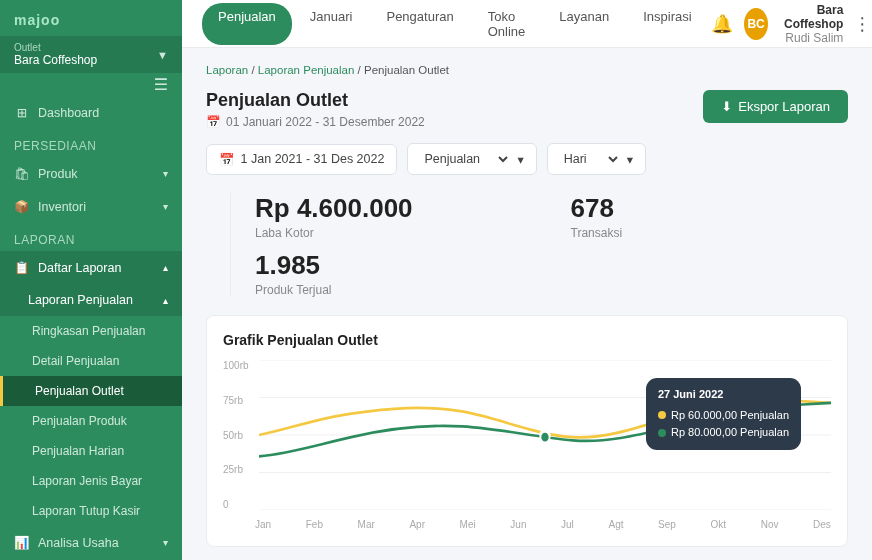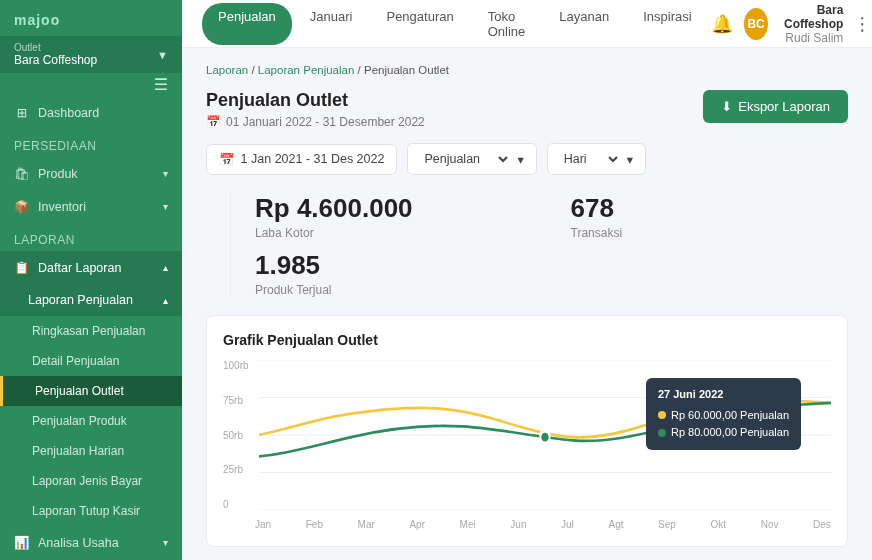--- a/index.html
+++ b/index.html
@@ -156,21 +156,21 @@
     .chart-section { background: #fff; border-radius: 8px; padding: 16px; border: 1px solid #e8ecef; }
     .chart-title { font-size: 14px; font-weight: 700; color: #222; margin-bottom: 12px; }
     .chart-container { position: relative; height: 170px; }
     svg.chart { width: 100%; height: 100%; }
 
     
     .chart-tooltip {
       position: absolute;
       background: #2d3a4a;
       color: #fff;
-      border-radius: 6px;
+      border-radius: 11px;
       padding: 8px 12px;
       font-size: 11px;
       line-height: 1.6;
       top: 18px;
       right: 30px;
       pointer-events: none;
     }
     .tooltip-date { font-weight: 600; margin-bottom: 3px; }
     .tooltip-row { display: flex; align-items: center; gap: 5px; }
     .tooltip-dot { width: 8px; height: 8px; border-radius: 50%; flex-shrink: 0; }

